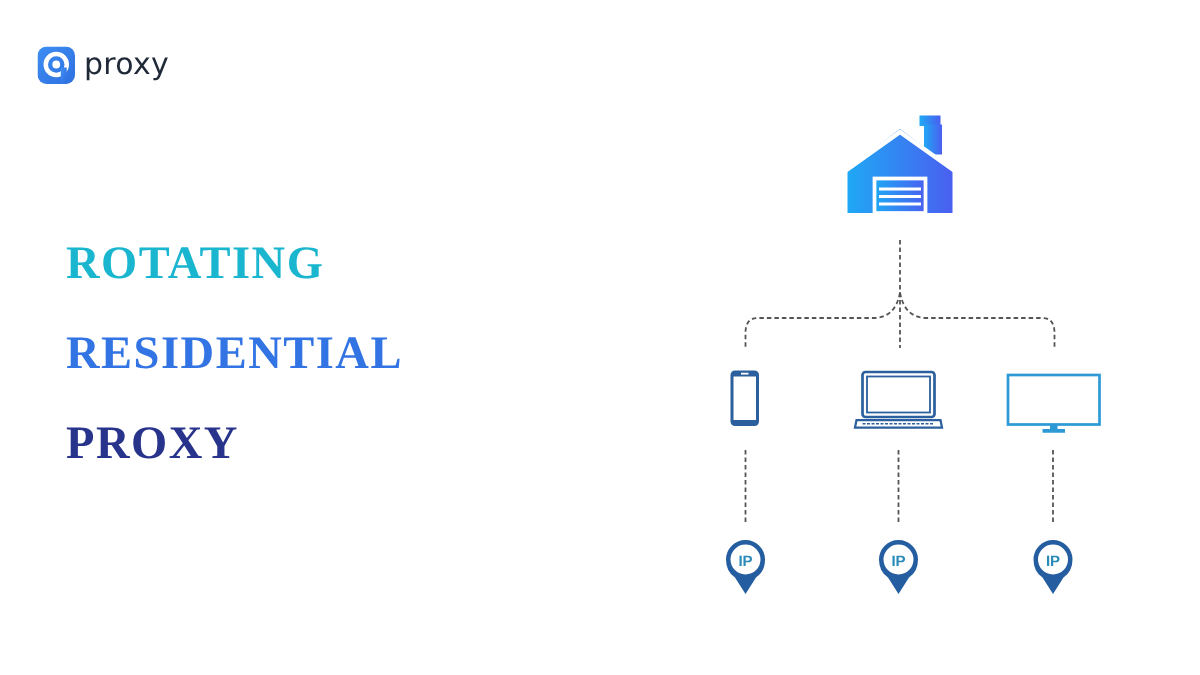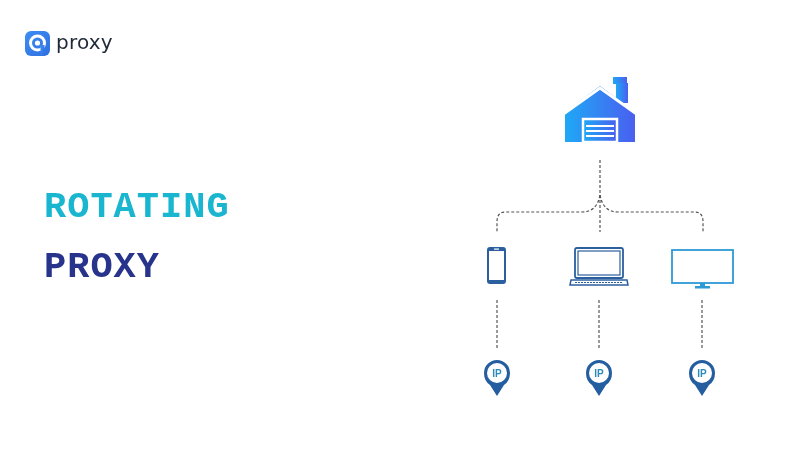--- a/index.html
+++ b/index.html
@@ -1,20 +1,20 @@
 <!DOCTYPE html>
 <html><head>
 <meta charset="utf-8">
 <style>
   html,body{margin:0;padding:0;}
   body{width:800px;height:450px;background:#ffffff;position:relative;overflow:hidden;font-family:"DejaVu Sans",sans-serif;}
   .logo{position:absolute;left:25px;top:31px;display:flex;align-items:center;}
   .logo-mark{width:25px;height:25px;}
   .logo-text{margin-left:6px;font-family:"DejaVu Sans",sans-serif;font-size:20px;font-weight:500;color:#1f2937;letter-spacing:0.2px;line-height:20px;margin-top:-3px;}
-  .headline{position:absolute;left:44px;top:145px;font-family:Liberation Mono, monospace;font-weight:bold;font-size:37px;line-height:60px;letter-spacing:1px;margin-top:32px;}
+  .headline{position:absolute;left:44px;top:145px;font-family:Liberation Serif, serif;font-weight:bold;font-size:31px;line-height:60px;letter-spacing:1px;}
   .headline div{white-space:nowrap;}
   .l1{color:#1ab6d0;}
   .l2{color:#3374e4;}
   .l3{color:#28348c;}
   svg.diagram{position:absolute;left:0;top:0;}
 </style>
 </head>
 <body>
 
 <div class="logo">
@@ -28,20 +28,21 @@
     <rect x="0" y="0" width="25" height="25" rx="6" fill="url(#lg)"></rect>
     <circle cx="12.5" cy="12" r="7" fill="none" stroke="#ffffff" stroke-width="3"></circle>
     <circle cx="12.5" cy="12" r="2.6" fill="#ffffff"></circle>
     <rect x="15.5" y="14" width="4" height="11" fill="url(#lg)"></rect>
   </svg>
   <span class="logo-text">proxy</span>
 </div>
 
 <div class="headline">
   <div class="l1">ROTATING</div>
+  <div class="l2">RESIDENTIAL</div>
   <div class="l3">PROXY</div>
 </div>
 
 <svg class="diagram" width="800" height="450" viewBox="0 0 800 450">
   <defs>
     <linearGradient id="houseGrad" x1="0" y1="0" x2="1" y2="0">
       <stop offset="0" stop-color="#1fa8f5"></stop>
       <stop offset="1" stop-color="#4a5ff0"></stop>
     </linearGradient>
   </defs>

